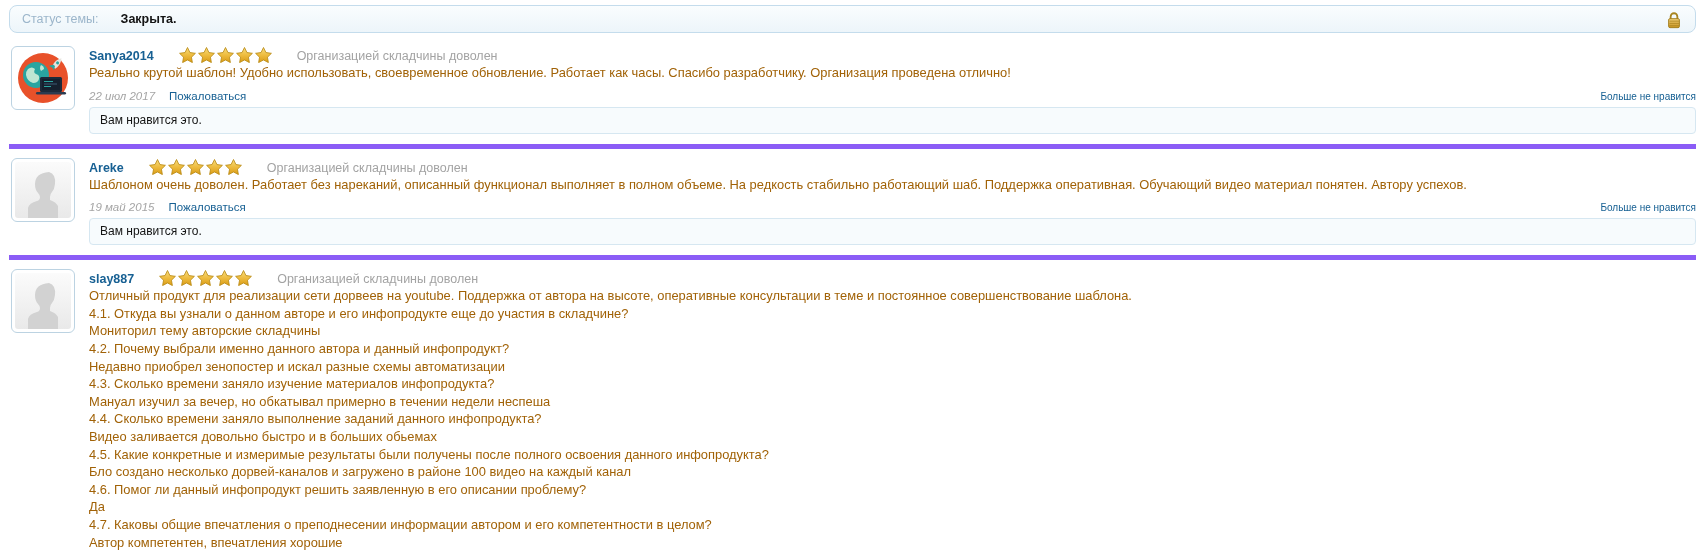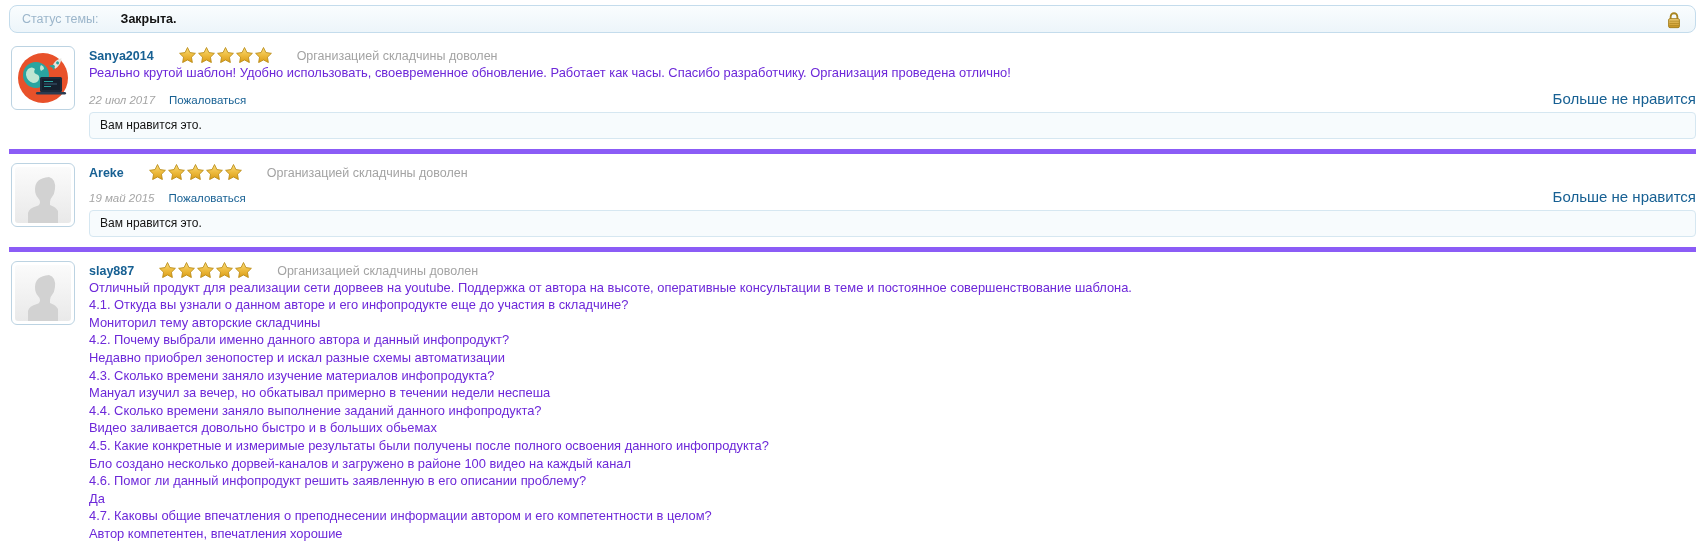--- a/index.html
+++ b/index.html
@@ -54,34 +54,34 @@
     color: #176093; font-weight: bold; font-size: 12.5px;
     text-decoration: none; cursor: pointer;
   }
   .stars { display: inline-flex; margin: 0 7px 0 9px; }
   .stars svg { margin-right: 2px; }
   .rating-title { color: #a3a3a3; font-weight: normal; font-size: 12.5px; }
 
   .post-body {
     font-size: 12.9px;
     line-height: 17.6px;
-    color: #6d28d9;
+    color: #a16207;
     white-space: pre-line;
     margin-top: 1px;
   }
 
   .post-meta {
     display: flex;
     align-items: baseline;
     margin-top: 8px;
     font-size: 11.5px;
   }
   .post-date { color: #a5a5a5; margin-right: 14px; font-style: italic; }
   .link { color: #176093; text-decoration: none; cursor: pointer; }
-  .unlike-link { margin-left: auto; font-size: 15px; }
+  .unlike-link { margin-left: auto; font-size: 10px; }
 
   .like-box {
     margin-top: 5px;
     border: 1px solid #d6e7f1;
     background: #f7fbfd;
     border-radius: 4px;
     padding: 5px 10px 6px 10px;
     font-size: 12px;
     color: #141414;
   }
@@ -212,20 +212,21 @@
             </svg>
             <svg width="17" height="16">
               <use href="#star"></use>
             </svg>
             <svg width="17" height="16">
               <use href="#star"></use>
             </svg>
         </span>
         <span class="rating-title">Организацией складчины доволен</span>
       </div>
+      <div class="post-body">Шаблоном очень доволен. Работает без нареканий, описанный функционал выполняет в полном объеме. На редкость стабильно работающий шаб. Поддержка оперативная. Обучающий видео материал понятен. Автору успехов.</div>
       <div class="post-meta">
         <span class="post-date">19 май 2015</span>
         <a class="link">Пожаловаться</a>
         <a class="link unlike-link">Больше не нравится</a>
       </div>
       <div class="like-box">Вам нравится это.</div>
     </div>
   </div>
 
   <div class="post">

